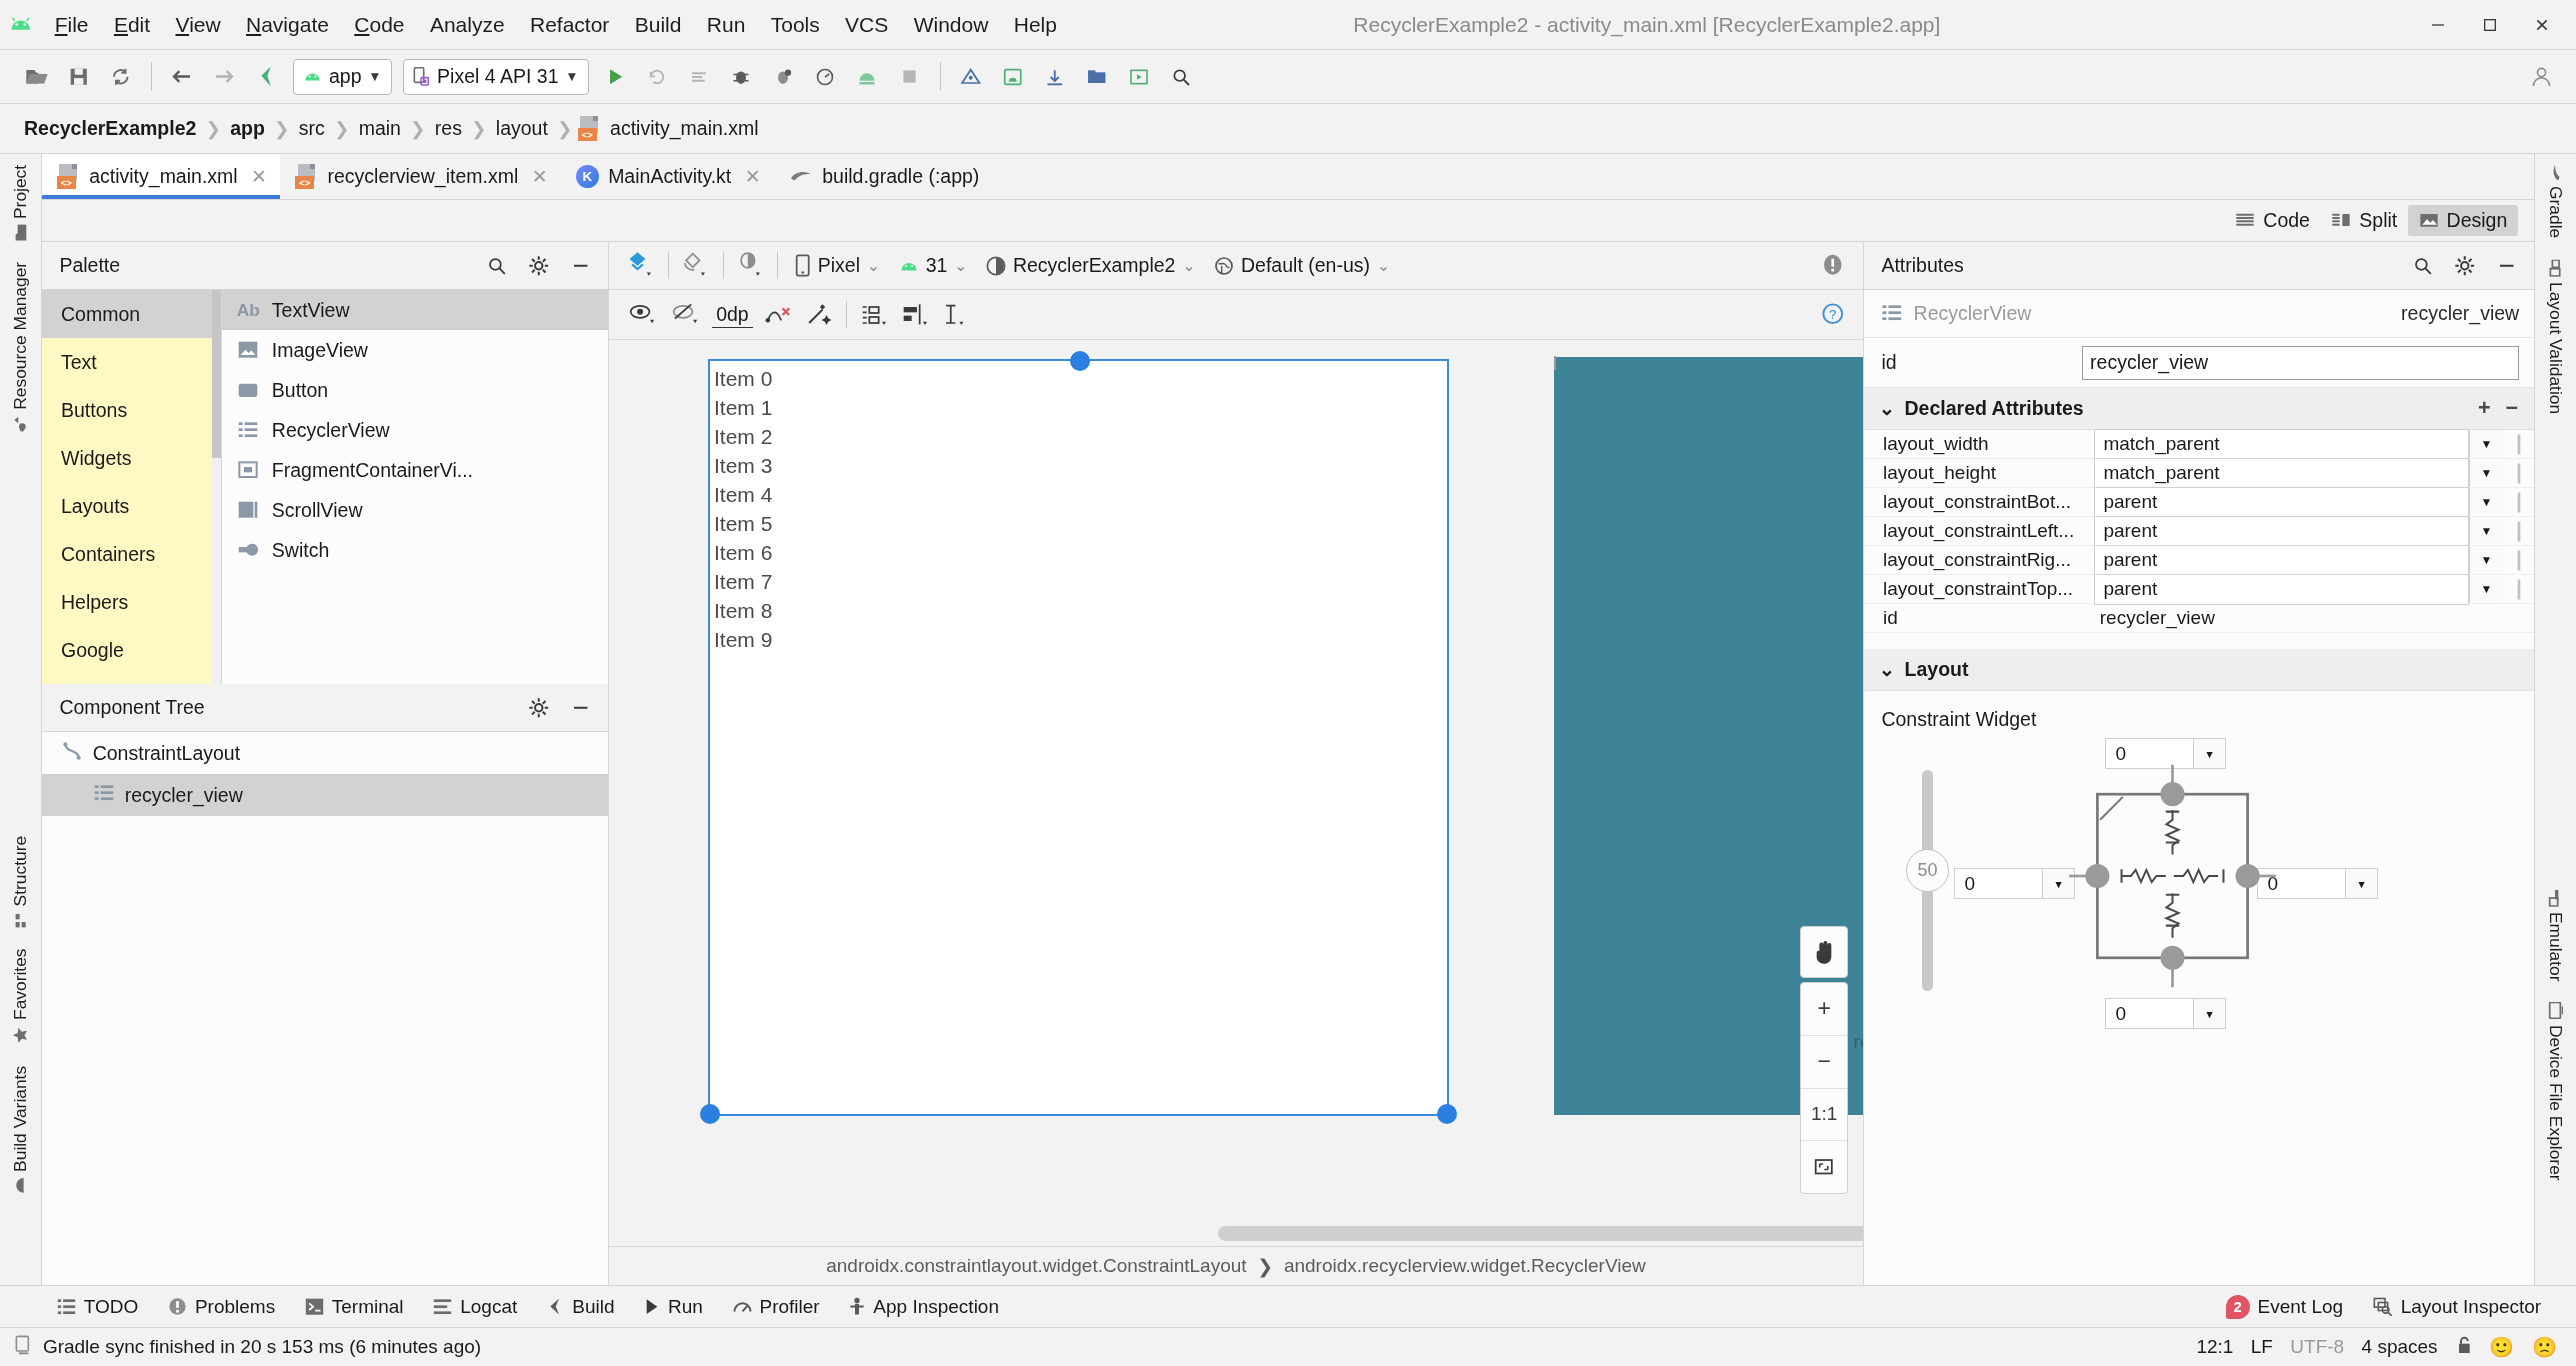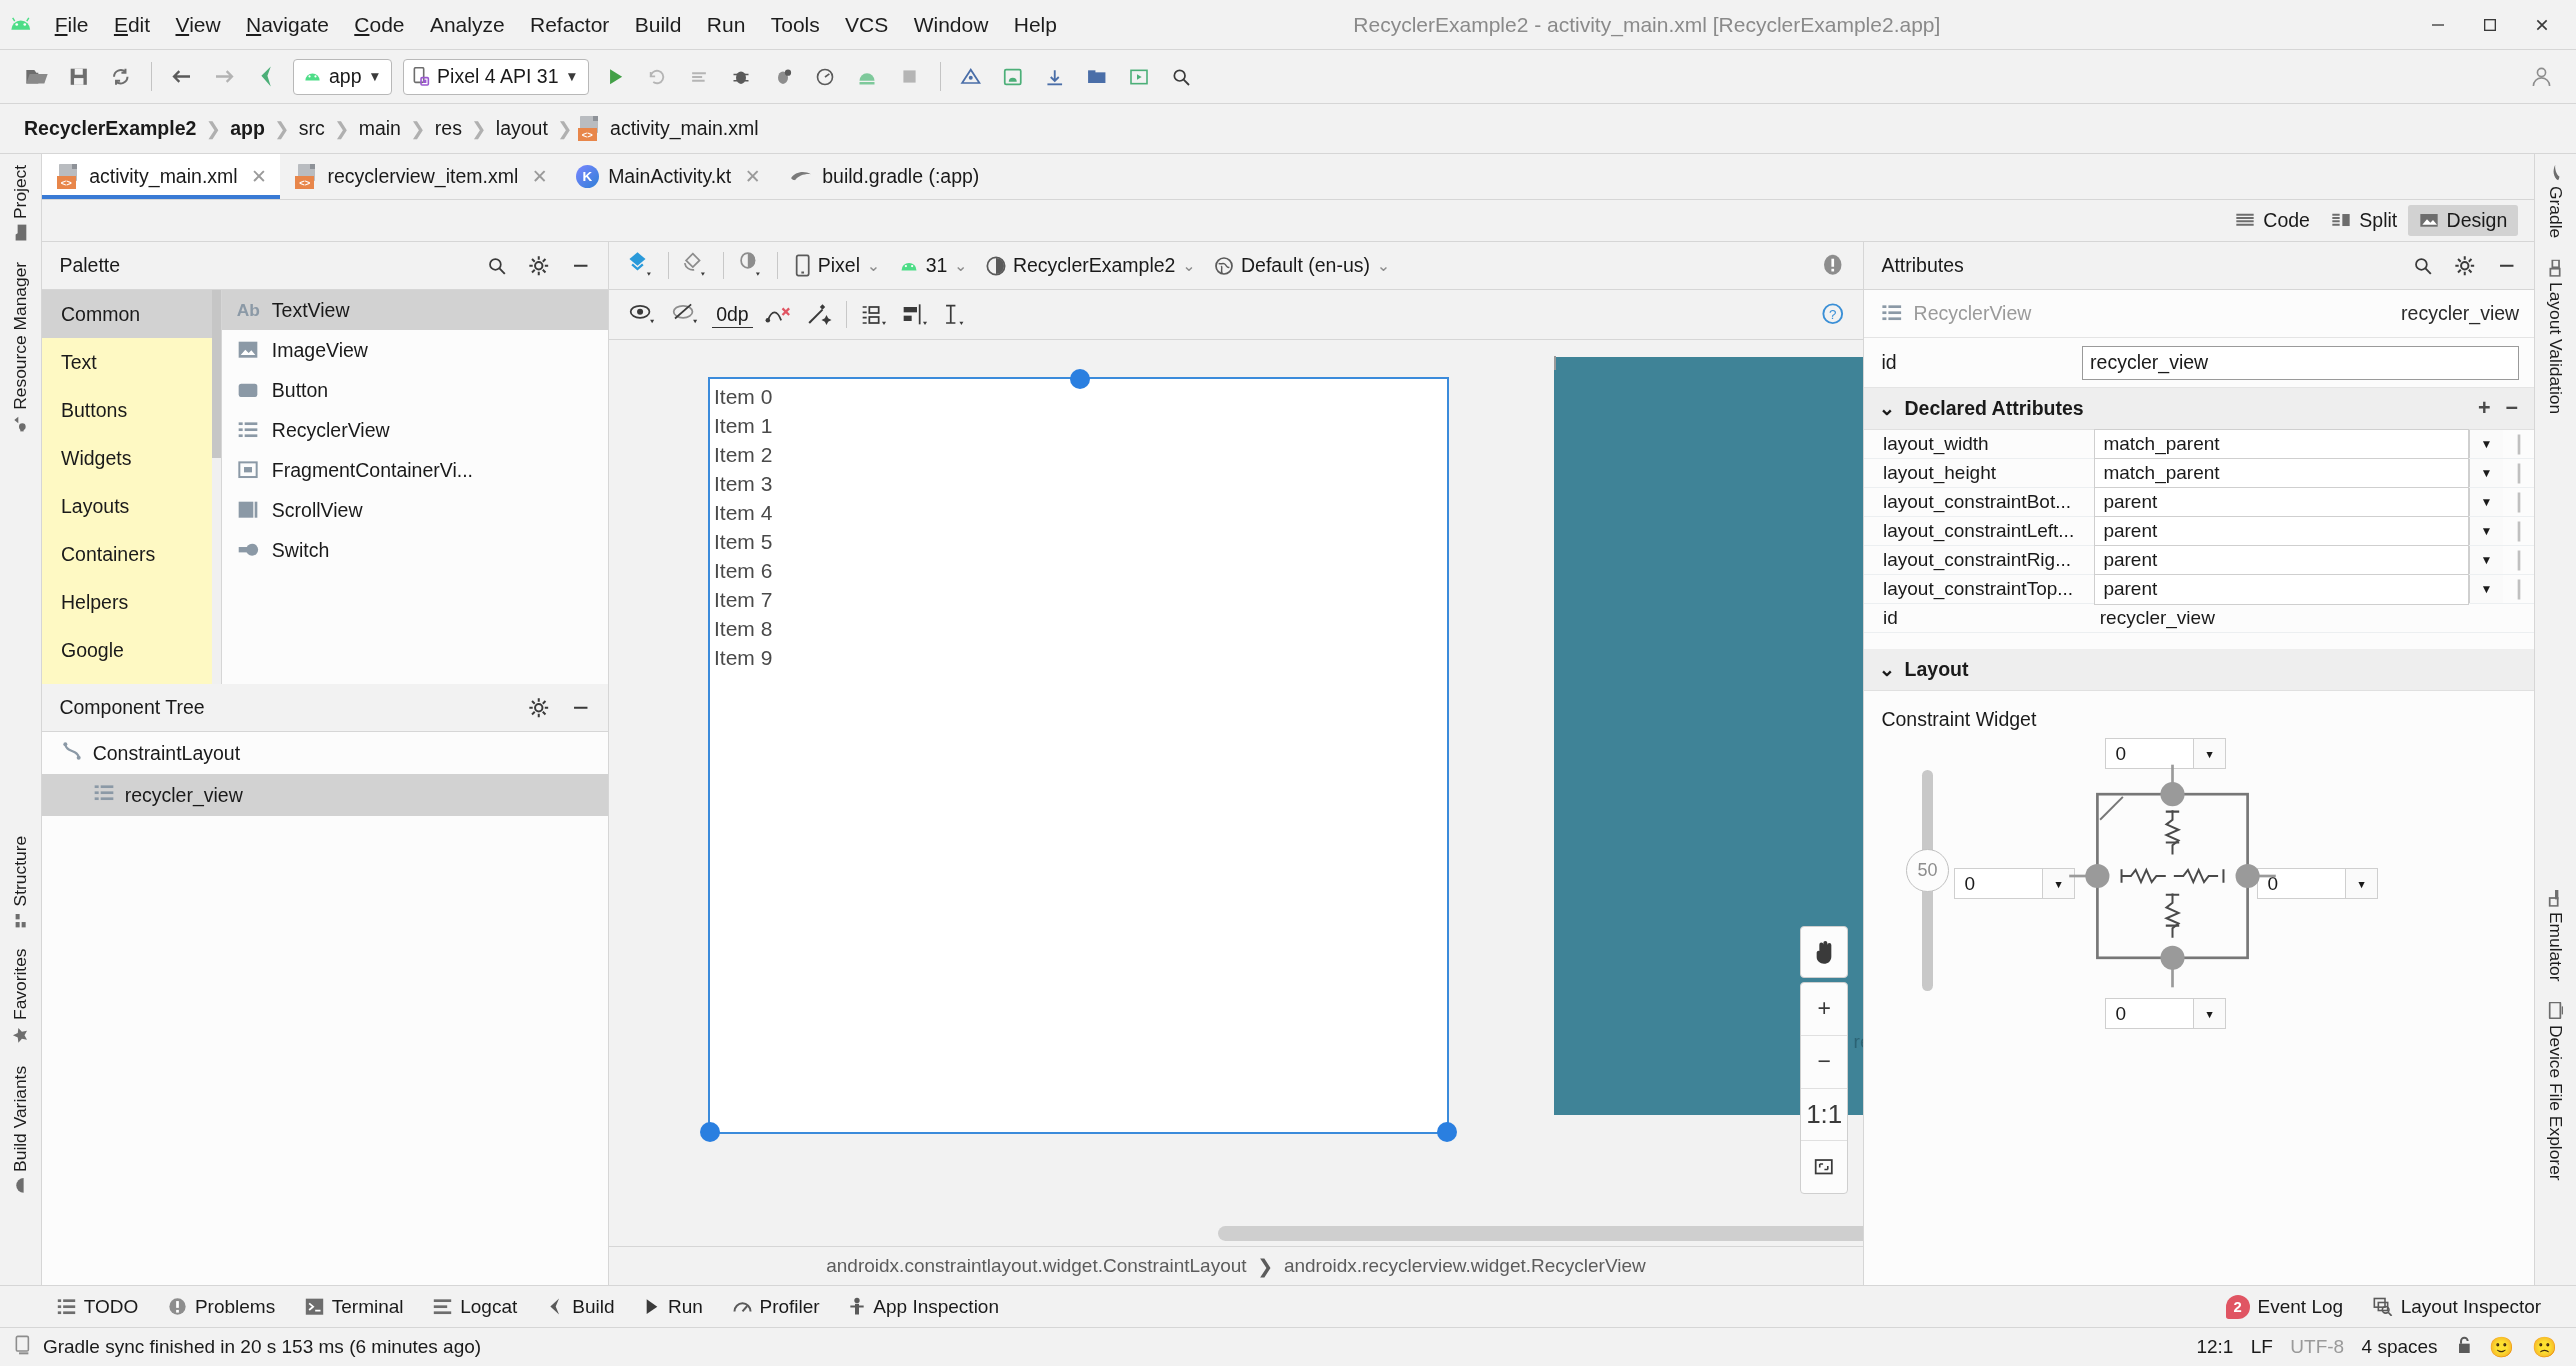--- a/index.html
+++ b/index.html
@@ -172,21 +172,21 @@
   .st-combo .caret { color:#8d8d8d; font-size:16px; }
 
   .surf-toolbar2 {
     height: 50px; flex:0 0 50px; display:flex; align-items:center; gap:0;
     background:#f2f2f2; border-bottom:0.7px solid #d6d6d6; padding-left:12px;
   }
   .dp-pill { font-size:19.5px; border-bottom:1.3px solid #333; padding:1.3px 4px; margin: 0 5.4px; }
 
   .canvas { flex:1; background:#f2f2f2; position:relative; overflow:hidden; }
   .phone-frame {
-    position:absolute; left: 99px; top: 37px; width: 741px; height: 757px;
+    position:absolute; left: 99px; top: 19px; width: 741px; height: 757px;
     background:#ffffff; border:2.7px solid #3b8bdb;
   }
   .phone-frame .selcorner {
     position:absolute; width:20px; height:20px; background:#2a7fe0; border-radius:50%;
   }
   .itemlist { padding: 4px 0 0 4px; }
   .item-line { font-size: 21px; color:#4a4a4a; line-height: 1.38; }
   .phone2 {
     position:absolute; left: 945px; top: 17.4px; width: 349px; height: 758px;
     background:#3f8397;
@@ -915,21 +915,21 @@
             <svg width="24" height="25.5" viewBox="0 0 36 38">
                 <path d="M11 22V8a3 3 0 0 1 6 0v10V6a3 3 0 0 1 6 0v12V9a3 3 0 0 1 6 0v17c0 7-5 11-11 11S7 33 7 27v-7a3 3 0 0 1 4-2z" fill="#3a3a3a"></path>
               </svg>
           </div>
 
           <div class="zoomstack">
             <div class="zs-btn">+</div>
             <div class="zs-sep"></div>
             <div class="zs-btn">−</div>
             <div class="zs-sep"></div>
-            <div class="zs-btn" style="font-size:26px">1:1</div>
+            <div class="zs-btn" style="font-size:19px">1:1</div>
             <div class="zs-sep"></div>
             <div class="zs-btn">
               <svg width="21.5" height="21.5" viewBox="0 0 32 32">
                   <rect x="4" y="6" width="24" height="20" fill="none" stroke="#3a3a3a" stroke-width="2.6"></rect>
                   <path d="M10 12h5M10 12v5M22 20h-5M22 20v-5" stroke="#3a3a3a" stroke-width="2.4"></path>
                 </svg>
               </div>
           </div>
         </div>
 

